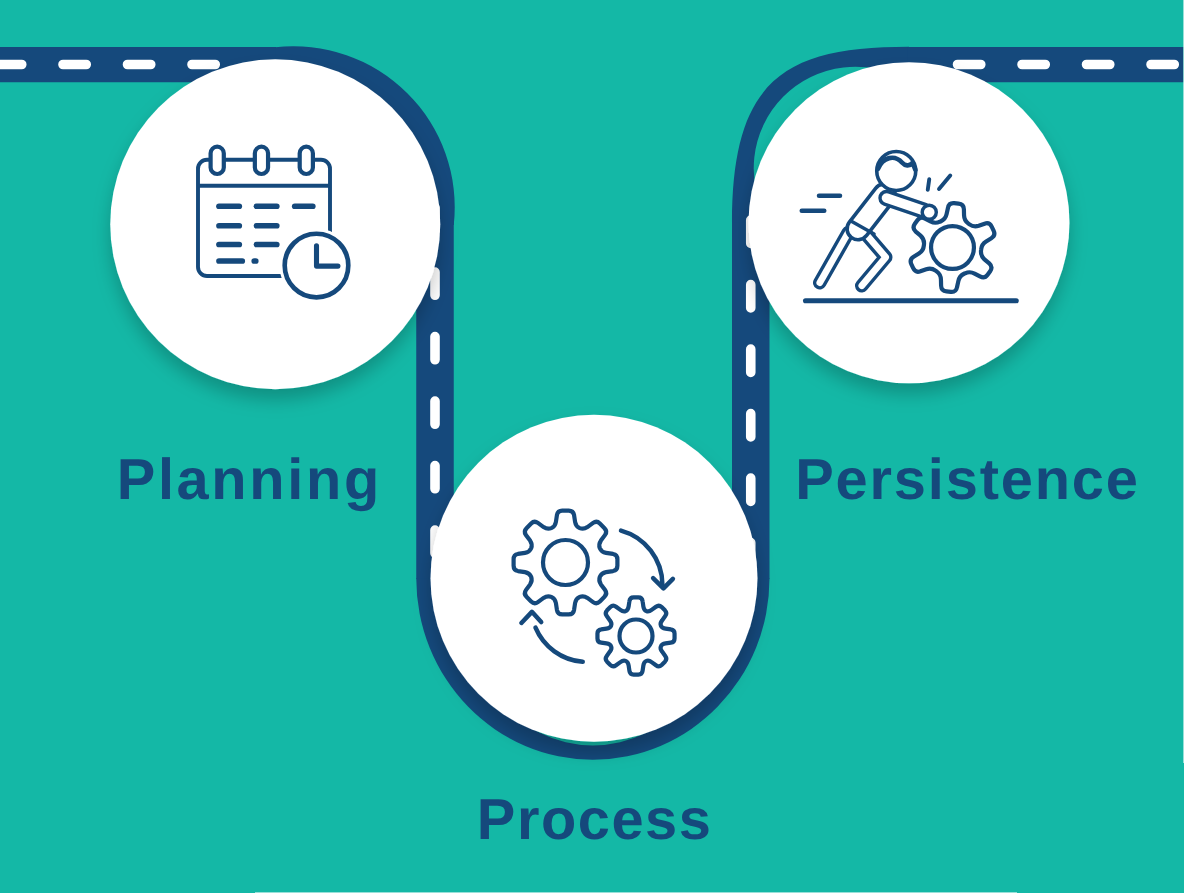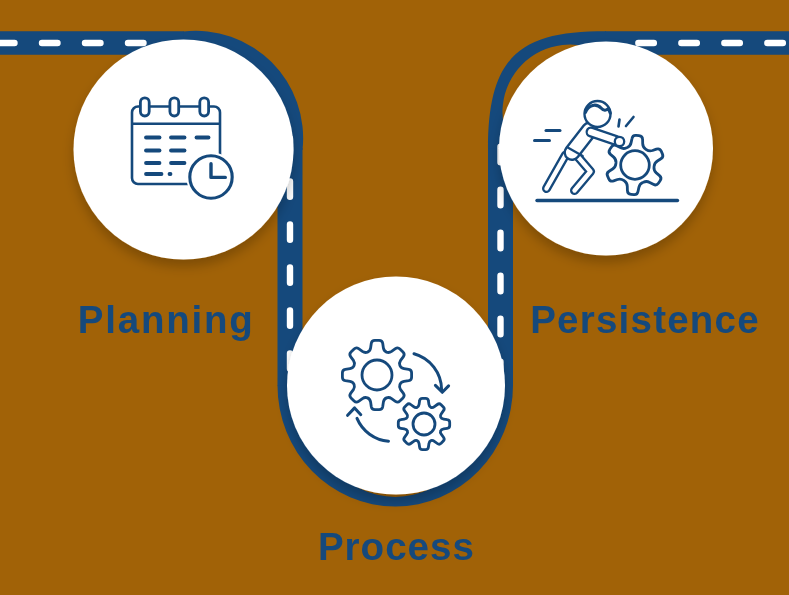--- a/index.html
+++ b/index.html
@@ -1,16 +1,16 @@
 <!DOCTYPE html>
 <html><head>
 <meta charset="utf-8">
 <style>
 html,body{margin:0;padding:0;background:#fff;}
-#stage{position:relative;width:789px;height:595px;overflow:hidden;background:#a16207;}
+#stage{position:relative;width:789px;height:595px;overflow:hidden;background:#14b8a6;}
 svg{display:block;}
 text{font-family:"Liberation Sans",sans-serif;font-weight:bold;}
 </style>
 </head>
 <body>
 <div id="stage">
 <svg width="789" height="595" viewBox="0 0 789 595" xmlns="http://www.w3.org/2000/svg">
   <defs>
     <filter id="csh" x="-30%" y="-30%" width="160%" height="170%">
       <feDropShadow dx="0" dy="7" stdDeviation="6" flood-color="#000" flood-opacity="0.22"></feDropShadow>

